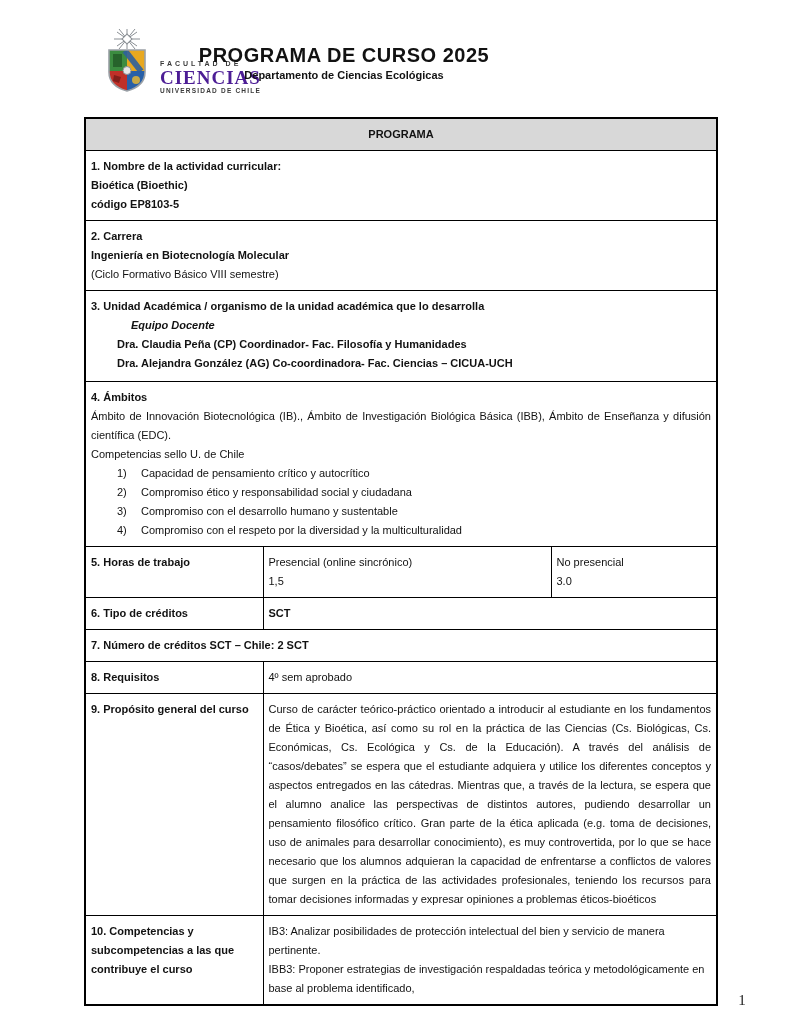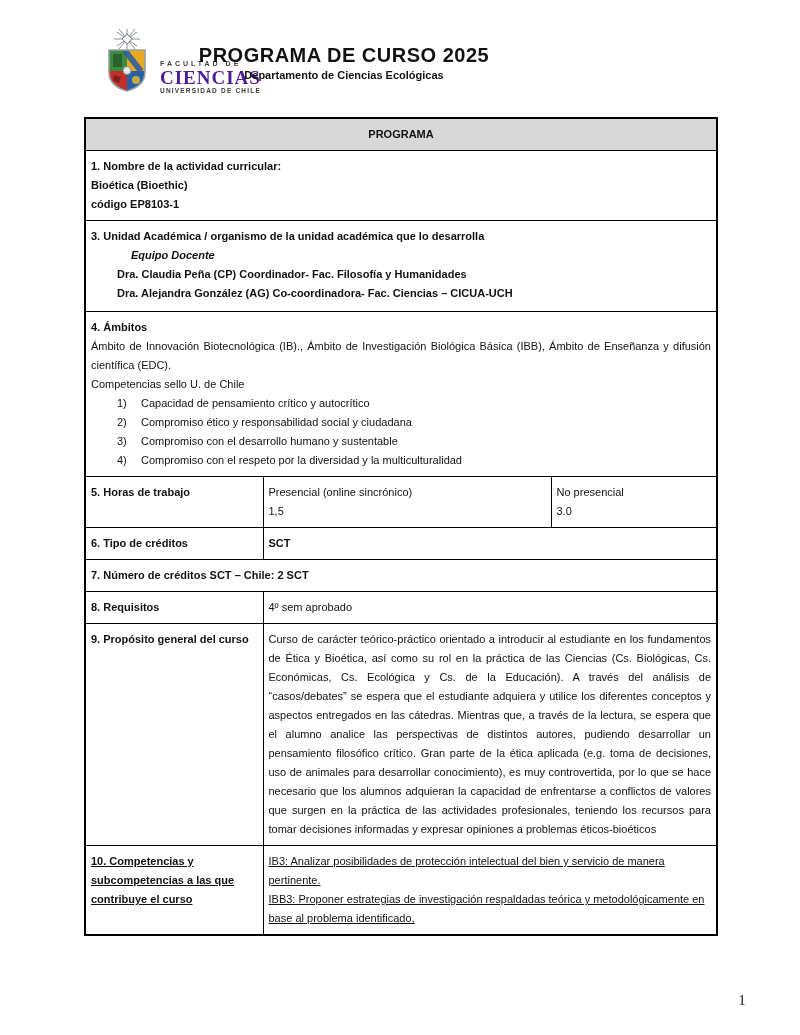--- a/index.html
+++ b/index.html
@@ -42,21 +42,21 @@
   }
   .b{font-weight:bold;}
   .indent{margin-left:26px;font-weight:bold;}
   .team-head{font-weight:bold;font-style:italic;margin-left:40px;}
   .just{text-align:justify;}
   .pad-b8{padding-bottom:8px !important;}
   .pad-b6{padding-bottom:6px !important;}
   .list-item{display:flex;margin-left:26px;}
   .list-num{width:24px;flex:0 0 24px;}
   .r5{height:40px;}
-  .r10 td{height:74px;overflow:hidden;text-decoration:underline;}
+  .r10 td{height:74px;overflow:hidden;}
   
   .page-number{
     position:absolute;left:730px;top:992px;width:24px;text-align:center;
     font-family:"Liberation Serif", serif;font-size:15px;color:#222;
   }
 </style>
 </head>
 <body>
 
 <div class="doc-header">
@@ -113,24 +113,31 @@
 
   <tbody>
       <tr>
     <td colspan="3" class="tbl-title" bgcolor="#d8d8d8">PROGRAMA</td>
   </tr>
 
   <tr>
     <td colspan="3">
       <div class="b">1. Nombre de la actividad curricular:</div>
       <div class="b">Bioética (Bioethic)</div>
-      <div class="b">código EP8103-1</div>
-    </td>
-  </tr>
-
+      <div class="b">código EP8103-5</div>
+    </td>
+  </tr>
+
+  <tr>
+    <td colspan="3">
+      <div class="b">2. Carrera</div>
+      <div class="b">Ingeniería en Biotecnología Molecular</div>
+      <div>(Ciclo Formativo Básico VIII semestre)</div>
+    </td>
+  </tr>
 
   <tr>
     <td colspan="3" class="pad-b8">
       <div class="b">3. Unidad Académica / organismo de la unidad académica que lo desarrolla</div>
       <div class="team-head">Equipo Docente</div>
       <div class="indent">Dra. Claudia Peña (CP) Coordinador- Fac. Filosofía y Humanidades</div>
       <div class="indent">Dra.  Alejandra González (AG) Co-coordinadora- Fac. Ciencias – CICUA-UCH</div>
     </td>
   </tr>
 

